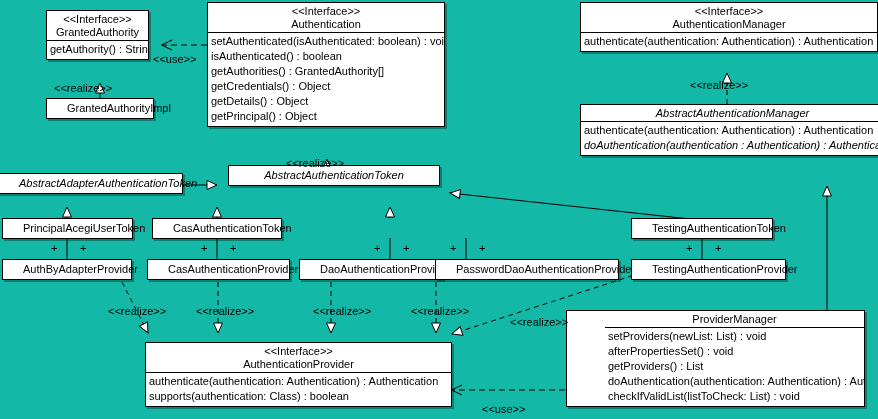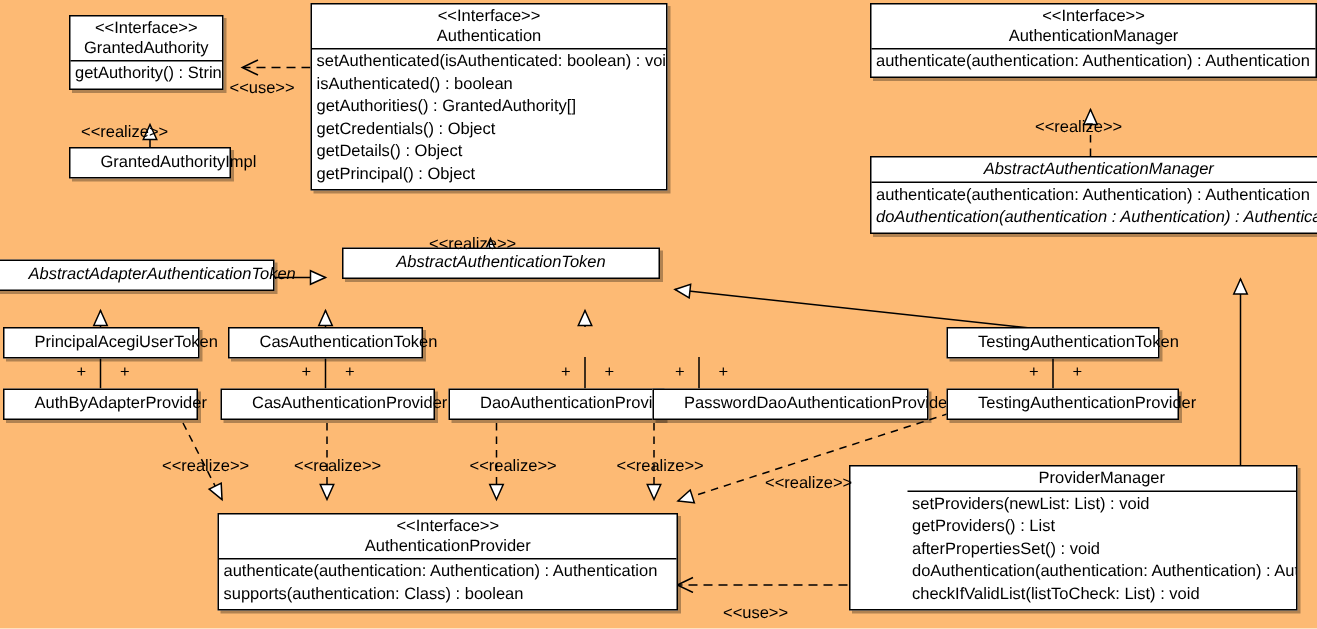--- a/index.html
+++ b/index.html
@@ -4,21 +4,21 @@
 <style>
   html, body {
     margin: 0;
     padding: 0;
     background: #ffffff;
   }
   #canvas {
     position: relative;
     width: 878px;
     height: 419px;
-    background: #fdba74;
+    background: #14b8a6;
     overflow: hidden;
     font-family: "Liberation Sans", sans-serif;
     font-size: 11px;
     color: #000000;
   }
   svg#edges {
     position: absolute;
     left: 0;
     top: 0;
     width: 878px;
@@ -280,22 +280,22 @@
       <div class="op">supports(authentication: Class) : boolean</div>
     </div>
   </div>
 
   <div class="umlbox" style="left:566px; top:310px; width:299px;padding-left:38px;">
     <div class="hdr sep">
       <span class="nm">ProviderManager</span>
     </div>
     <div class="ops">
       <div class="op">setProviders(newList: List) : void</div>
+      <div class="op">afterPropertiesSet() : void</div>
       <div class="op">getProviders() : List</div>
-      <div class="op">afterPropertiesSet() : void</div>
       <div class="op">doAuthentication(authentication: Authentication) : Authentication</div>
       <div class="op">checkIfValidList(listToCheck: List) : void</div>
     </div>
   </div>
 
   <div class="edgelabel" style="left:153px; top:53px;">&lt;&lt;use&gt;&gt;</div>
 
   <div class="edgelabel" style="left:54px; top:82px;">&lt;&lt;realize&gt;&gt;</div>
 
   <div class="edgelabel" style="left:286px; top:157px;">&lt;&lt;realize&gt;&gt;</div>

